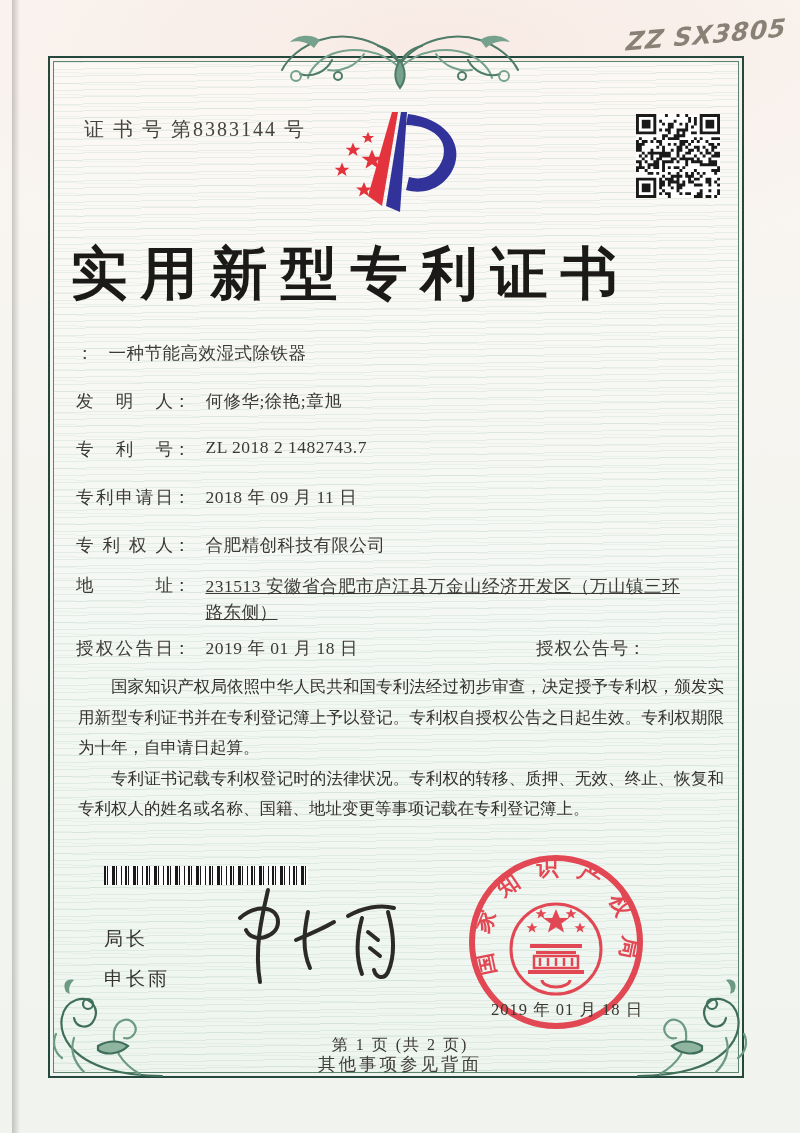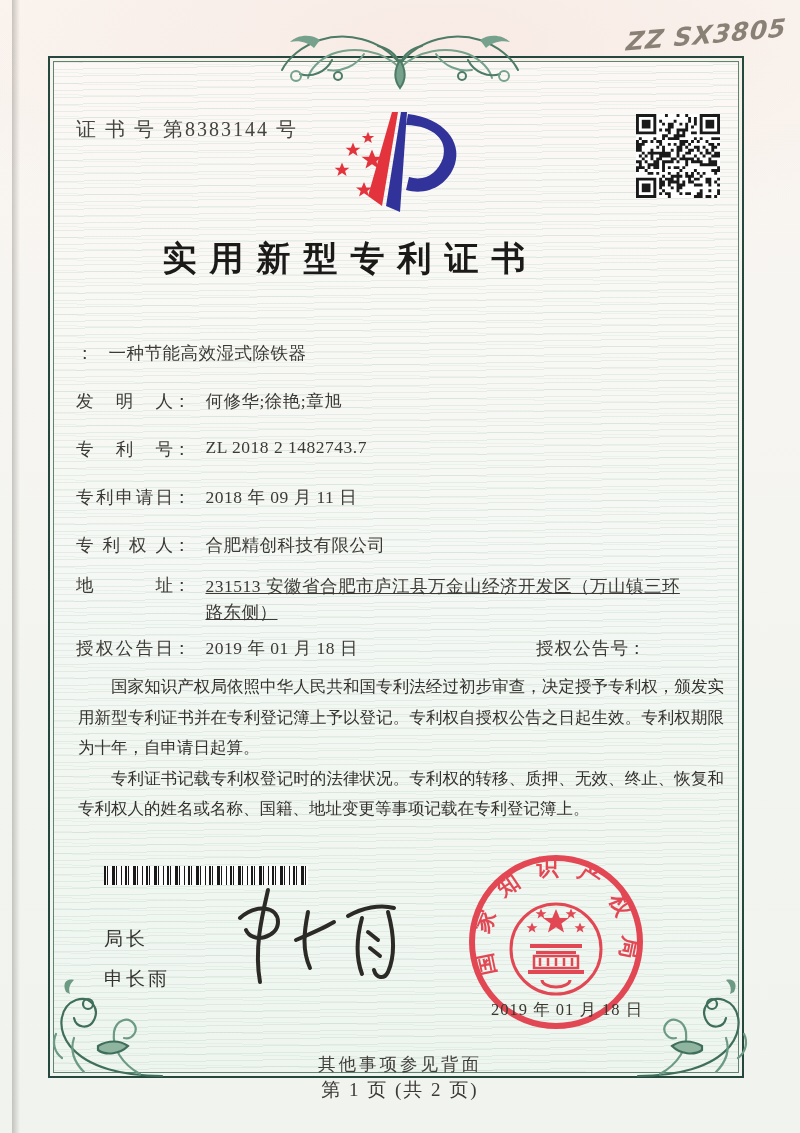--- a/index.html
+++ b/index.html
@@ -28,25 +28,25 @@
   .ornament-top{ position:absolute; left:268px; top:20px; width:264px; height:76px; }
   .flourish{ position:absolute; width:122px; height:106px; }
   .flourish.bl{ left:44px; top:976px; }
   .flourish.br{ left:634px; top:976px; transform:scaleX(-1); }
 
   
   .handwriting{ position:absolute; left:626px; top:20px; width:170px;
     font-family:"DejaVu Sans",sans-serif; font-style:italic; font-weight:bold;
     font-size:25px; letter-spacing:1px; color:#8a8176;
     transform:rotate(-5deg) skewX(-10deg); }
-  .cert-no{ position:absolute; left:76px; top:116px; font-size:20px; letter-spacing:2px; color:#45443f; }
+  .cert-no{ position:absolute; left:84px; top:116px; font-size:20px; letter-spacing:2px; color:#45443f; }
   .logo{ position:absolute; left:328px; top:102px; width:140px; height:120px; }
   .qr{ position:absolute; left:636px; top:114px; width:84px; height:84px; }
   .title{ position:absolute; left:0; top:236px; width:688px; text-align:center;
-    font-size:34px; font-weight:600; letter-spacing:13px; color:#1b1a18; text-indent:13px; }
+    font-size:57px; font-weight:600; letter-spacing:13px; color:#1b1a18; text-indent:13px; }
 
   
   .frow{ position:absolute; left:76px; font-size:17.5px; color:#3c3a36; display:flex; align-items:flex-start; }
   .fl{ display:inline-block; width:97px; text-align:justify; text-align-last:justify; flex:none; }
   .fc{ flex:none; }
   .fv{ margin-left:15px; letter-spacing:.5px; }
   .fv.addr{ width:486px; line-height:26px;text-decoration:underline; }
   .frow2{ position:absolute; left:460px; top:0; display:flex; font-size:17.5px; color:#3c3a36; }
   .frow2 .fl{ width:92px; }
 
@@ -60,22 +60,22 @@
     background:repeating-linear-gradient(90deg,
       #191919 0 2px, #fdfdfd 2px 3px, #191919 3px 4px, #fdfdfd 4px 8px,
       #191919 8px 11px, #fdfdfd 11px 12px, #191919 12px 13px, #fdfdfd 13px 17px,
       #191919 17px 18px, #fdfdfd 18px 21px); }
   .director{ position:absolute; left:104px; top:926px; font-size:19px; color:#33322e; letter-spacing:3px; }
   .director div{ margin-bottom:14px; }
   .signature{ position:absolute; left:212px; top:882px; width:220px; height:118px; }
   .seal{ position:absolute; left:466px; top:852px; width:180px; height:180px; opacity:.93; }
   .seal-date{ position:absolute; left:491px; top:999px; font-size:16.5px; letter-spacing:1px; color:#3a382f; }
 
-  .page-info{ position:absolute; left:0; top:1077px; width:800px; text-align:center;
-    font-size:19px; letter-spacing:2px; color:#3c3a36; }
+  .page-info{ position:absolute; left:0; top:1035px; width:800px; text-align:center;
+    font-size:16px; letter-spacing:2px; color:#3c3a36; }
   .back-note{ position:absolute; left:0; top:1052px; width:800px; text-align:center;
     font-size:17.5px; letter-spacing:3px; color:#413f3a; }
 
   svg{ display:block; width:100%; height:100%; }
 </style>
 </head>
 <body>
 
 <div id="canvas">
   <div class="paper-edge"></div>

